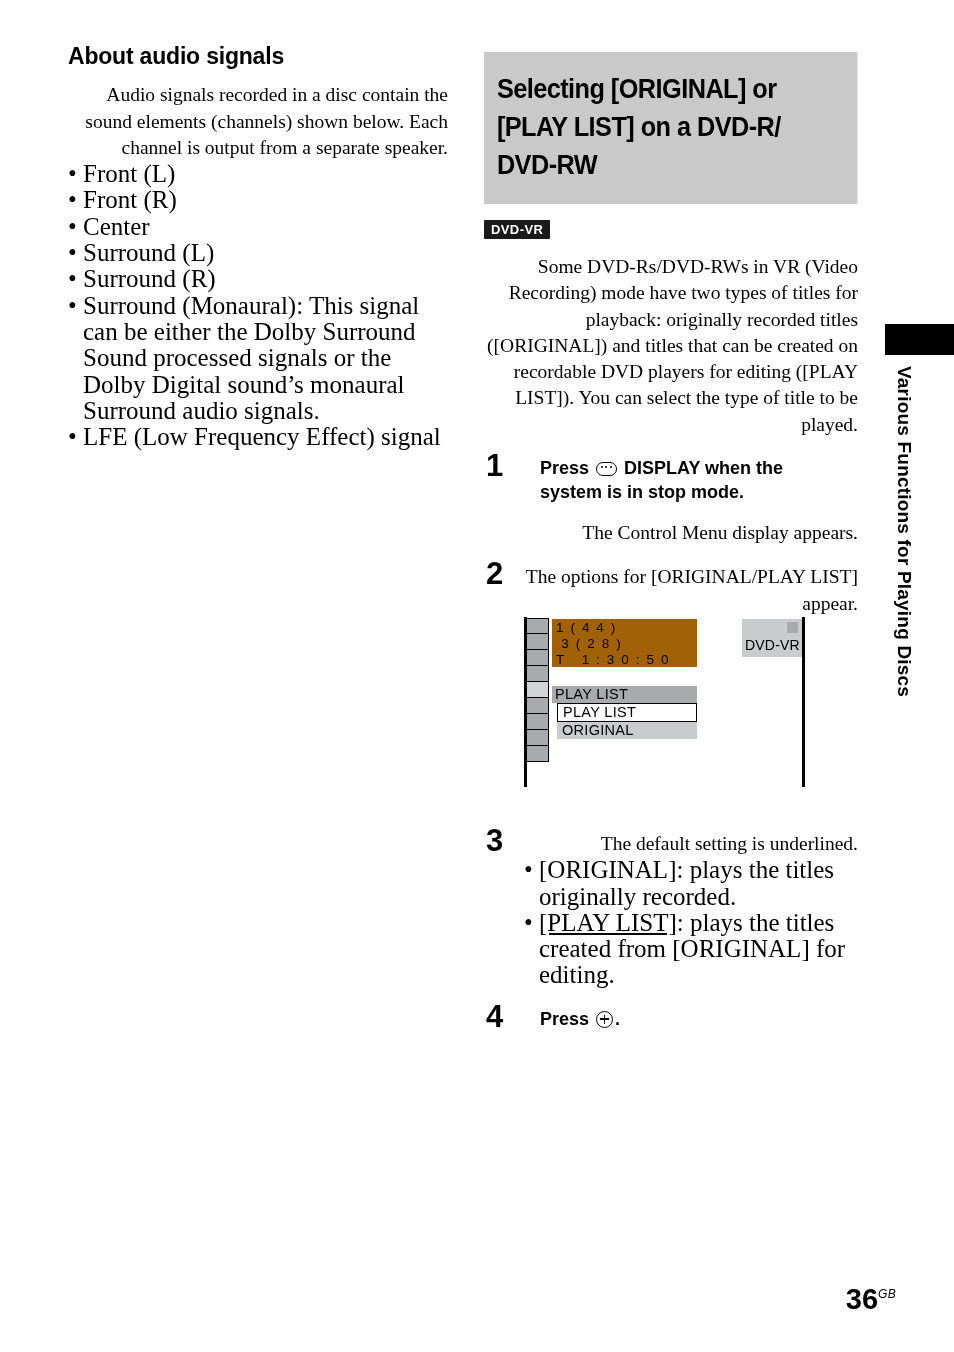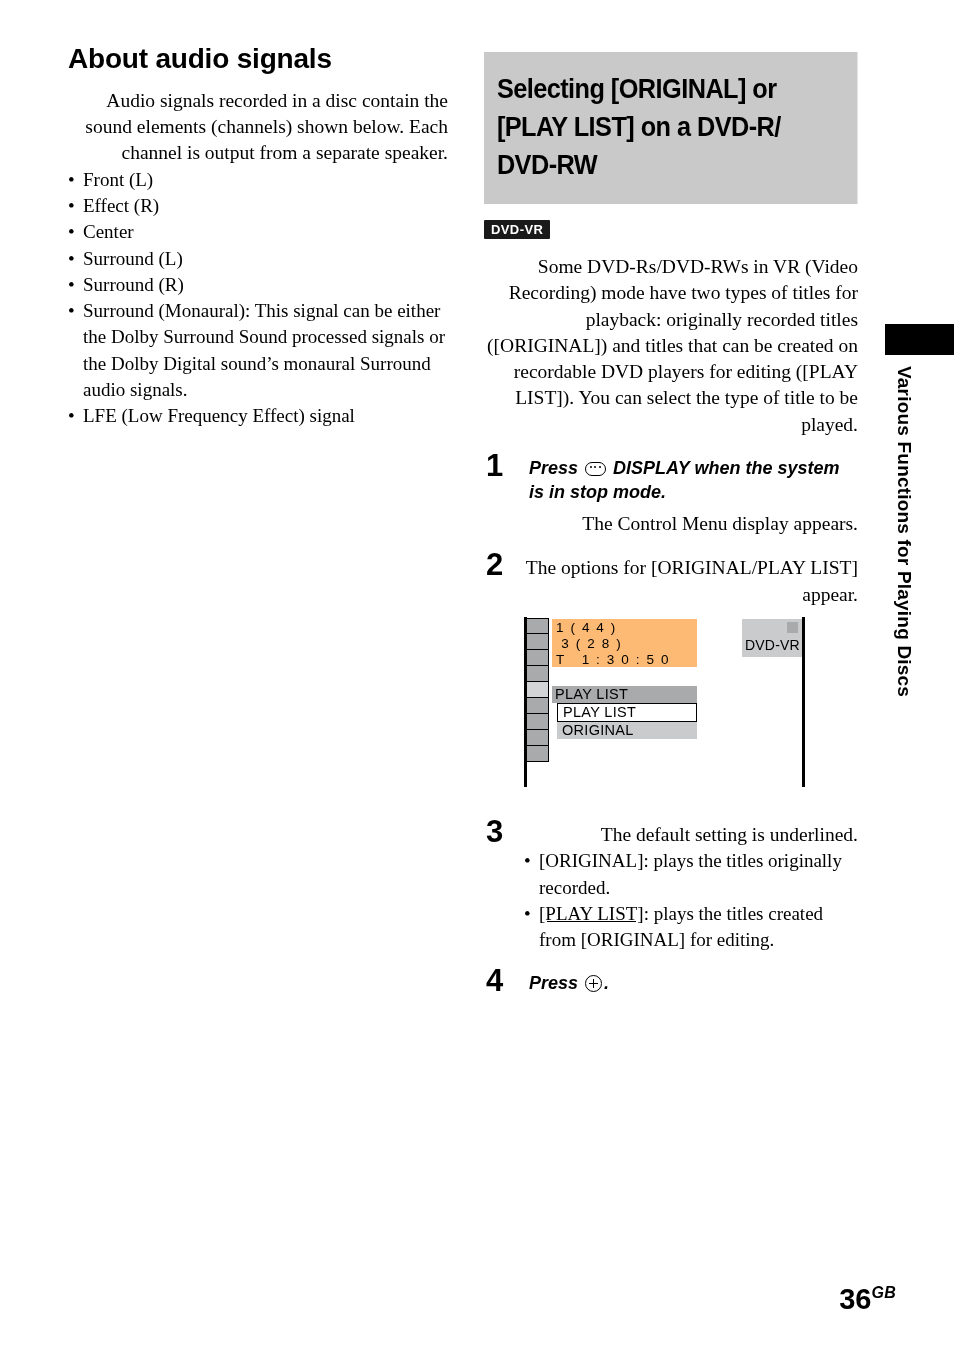--- a/index.html
+++ b/index.html
@@ -21,38 +21,38 @@
 
   
   #left-column {
     left: 68px;
     top: 44px;
     width: 380px;
   }
   #left-heading {
     font-family: "Liberation Sans", sans-serif;
     font-weight: bold;
-    font-size: 28px;
+    font-size: 23px;
     letter-spacing: -0.2px;
     margin: 0 0 13px 0;
     line-height: 1.1;
   }
   .body-text {
     font-size: 19.5px;
     line-height: 26.3px;
     margin: 0;
     text-align: right;
   }
   ul.bullets {
     list-style: none;
     margin: 0;
     padding: 0;
   }
   ul.bullets > li {
-    font-size: 19px;
+    font-size: 25px;
     line-height: 26.3px;
     padding-left: 15px;
     position: relative;
   }
   ul.bullets > li::before {
     content: "\2022";
     position: absolute;
     left: 0px;
     top: 0;
   }
@@ -110,22 +110,21 @@
     font-family: "Liberation Sans", sans-serif;
     font-weight: bold;
     font-size: 31px;
     line-height: 1;
   }
   .step-head {
     font-family: "Liberation Sans", sans-serif;
     font-weight: bold;
     font-size: 18px;
     line-height: 24px;
-    margin: 5px;
-    font-style: italic;
+    margin: 16px;
   }
   .step-body {
     font-size: 19.5px;
     line-height: 26.3px;
     margin: 7px 0 0 0;
     text-align: right;
   }
   .underline-default { text-decoration: underline; }
 
   
@@ -271,21 +270,21 @@
   }
   .osd-cell:first-child { border-top: 1px solid #000; }
   .osd-cell.active { background: #d2d4d6; }
 
   #osd-info {
     position: absolute;
     left: 28px;
     top: 2px;
     width: 145px;
     height: 48px;
-    background: #fdba74;
+    background: #a16207;
     font-family: "Liberation Sans", sans-serif;
     font-size: 13.5px;
     line-height: 16px;
     letter-spacing: 1.6px;
     padding: 1px 0 0 4px;
     box-sizing: border-box;
     white-space: pre;
   }
   #osd-disc-panel {
     position: absolute;
@@ -376,36 +375,36 @@
   #page-number {
     position: absolute;
     right: 58px;
     bottom: 38px;
     font-family: "Liberation Sans", sans-serif;
     font-weight: bold;
     font-size: 29px;
     line-height: 1;
   }
   #page-number sup {
-    font-size: 16px;
+    font-size: 12px;
     font-style: italic;
-    font-weight: bold;
+    font-weight: normal;
     vertical-align: super;
     letter-spacing: 0.3px;
   }
 </style>
 </head>
 <body>
 
 <div id="left-column" class="col">
   <h2 id="left-heading">About audio signals</h2>
   <p class="body-text">Audio signals recorded in a disc contain the sound elements (channels) shown below. Each channel is output from a separate speaker.</p>
   <ul class="bullets">
     <li>Front (L)</li>
-    <li>Effect (R)</li>
+    <li>Front (R)</li>
     <li>Center</li>
     <li>Surround (L)</li>
     <li>Surround (R)</li>
     <li>Surround (Monaural): This signal can be either the Dolby Surround Sound processed signals or the Dolby Digital sound’s monaural Surround audio signals.</li>
     <li>LFE (Low Frequency Effect) signal</li>
   </ul>
 </div>
 
 <div id="right-column" class="col">
 

